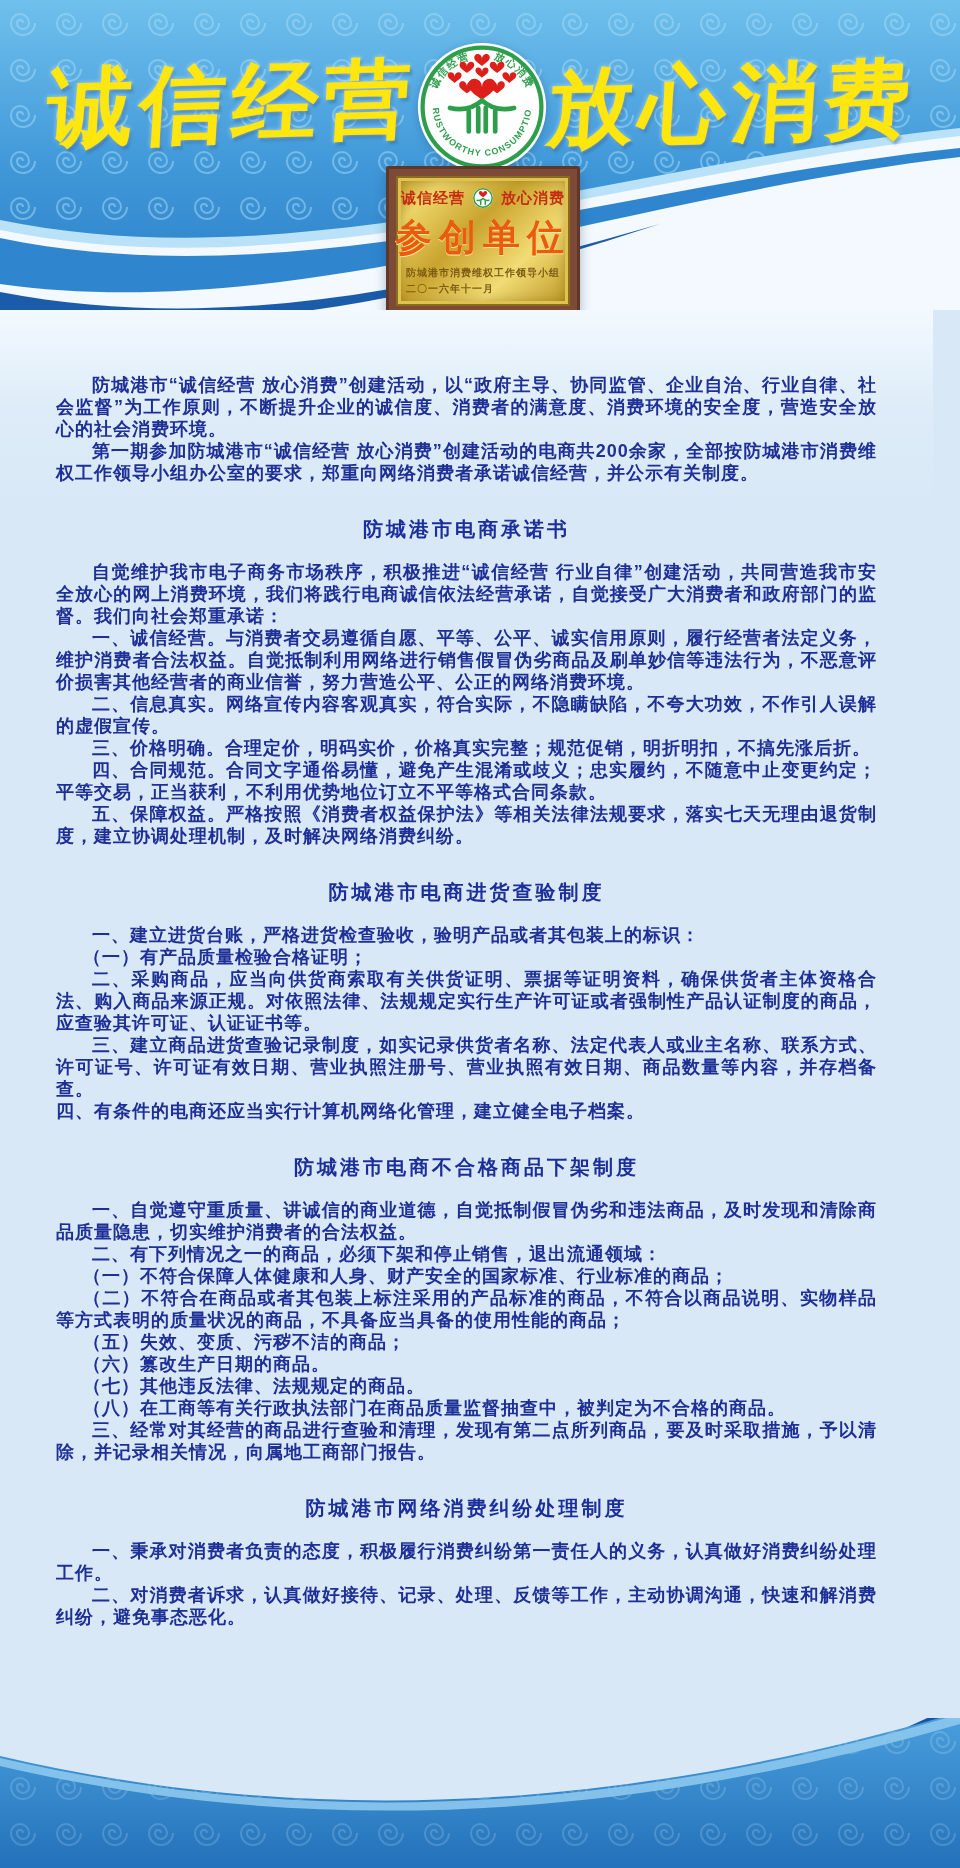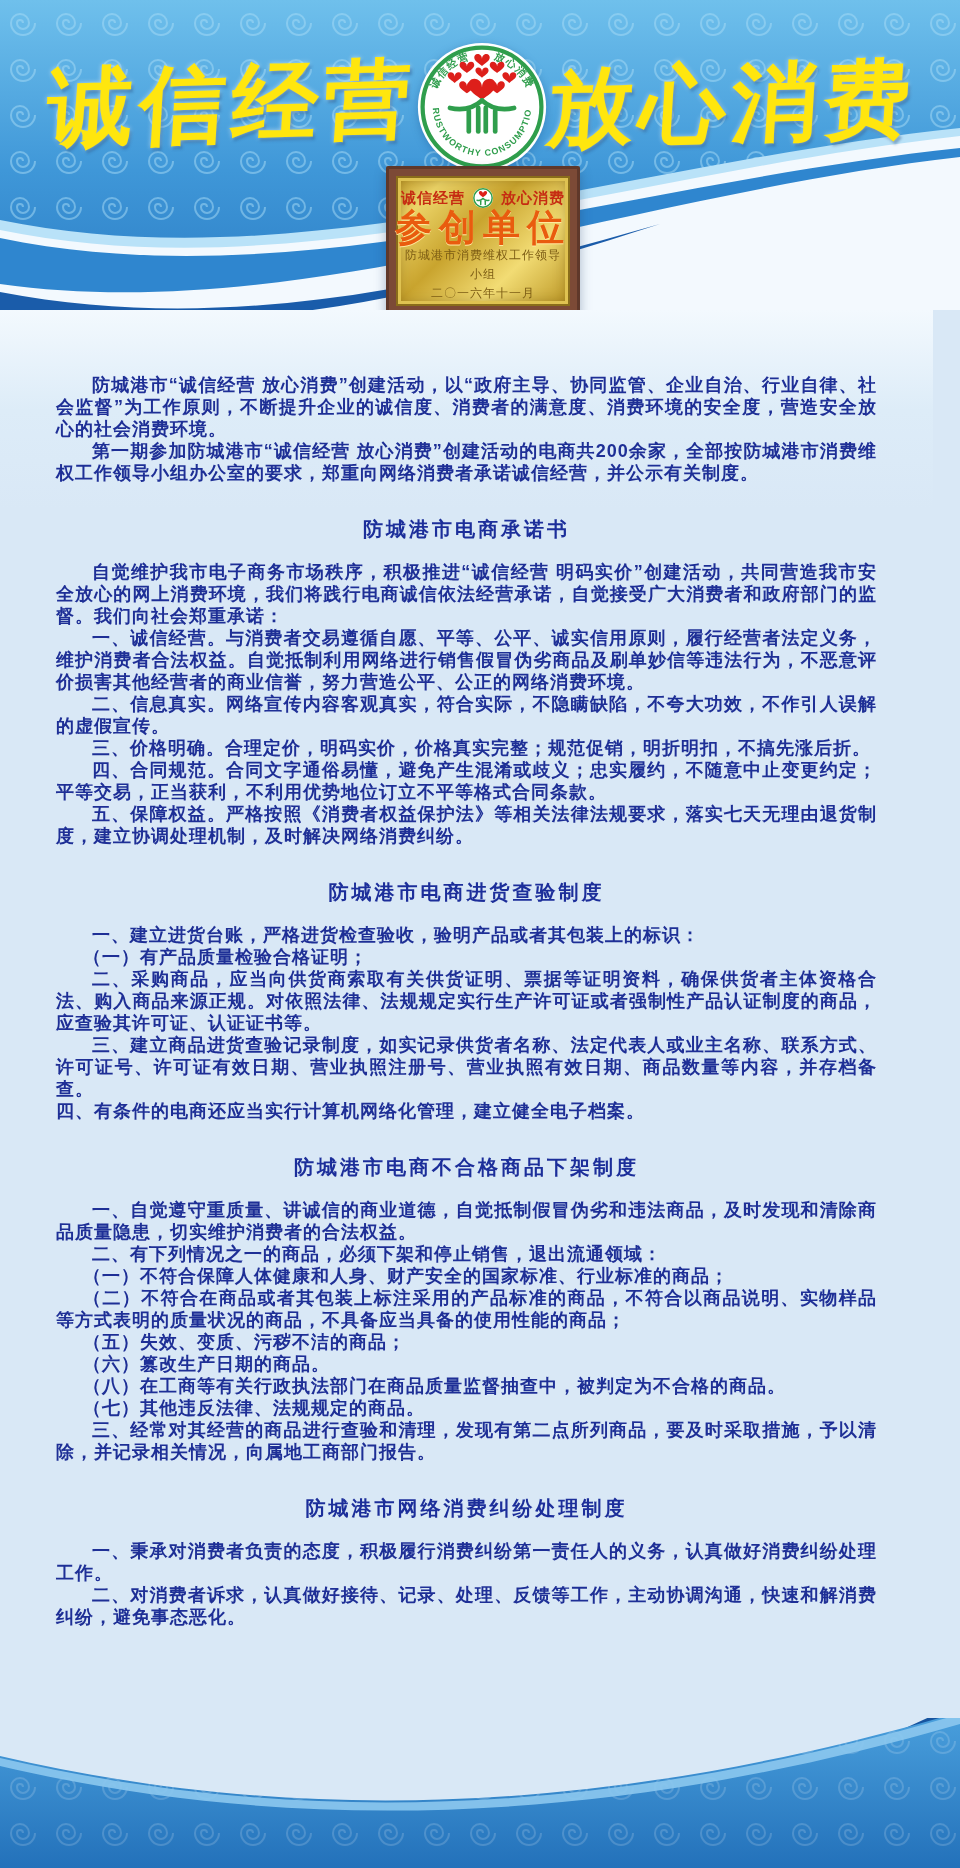--- a/index.html
+++ b/index.html
@@ -31,21 +31,21 @@
   .plaque-inner{
     height:100%;box-sizing:border-box;
     background:linear-gradient(135deg,#c59f2c 0%,#ecd468 16%,#c9a42e 42%,#f2dc74 70%,#bd9826 100%);
     border:2px solid #8a6d1a;
     box-shadow:inset 0 0 0 3px #dfc251,inset 0 0 14px rgba(110,80,10,.55);
     display:flex;flex-direction:column;align-items:center;justify-content:space-between;
     padding:9px 6px 7px;
   }
   .plaque-top{display:flex;align-items:center;gap:7px;font-size:15px;font-weight:bold;color:#c62c12;letter-spacing:1px;white-space:nowrap;}
   .plaque-main{font-size:37px;font-weight:900;color:#e95c0e;letter-spacing:7px;line-height:1;text-shadow:0 1px 0 #ffe9a0;white-space:nowrap;text-align:right;}
-  .plaque-footer{font-size:12px;font-weight:normal;color:#7c5c14;text-align:center;line-height:1.6;letter-spacing:1px;}
+  .plaque-footer{font-size:10px;font-weight:bold;color:#7c5c14;line-height:1.6;letter-spacing:1px;}
   
   .body{
     position:absolute;top:310px;left:0;width:933px;height:1558px;
     background:linear-gradient(180deg,#f3f9fe 0,#ddecf8 100px,#d9e8f6 200px);
     padding:64px 56px 0;box-sizing:border-box;
     color:#1e2f96;font-weight:bold;font-size:18px;line-height:22px;
     letter-spacing:1px;text-align:justify;word-break:break-all;
   }
   .body p{margin:0;}
   .ind2{text-indent:2em;}
@@ -149,43 +149,43 @@
         <div>二〇一六年十一月</div>
       </div>
     </div>
   </div>
 
   <div class="body">
     <p class="ind2">防城港市“诚信经营 放心消费”创建活动，以“政府主导、协同监管、企业自治、行业自律、社会监督”为工作原则，不断提升企业的诚信度、消费者的满意度、消费环境的安全度，营造安全放心的社会消费环境。</p>
     <p class="ind2">第一期参加防城港市“诚信经营 放心消费”创建活动的电商共200余家，全部按防城港市消费维权工作领导小组办公室的要求，郑重向网络消费者承诺诚信经营，并公示有关制度。</p>
 
     <h2>防城港市电商承诺书</h2>
-    <p class="ind2">自觉维护我市电子商务市场秩序，积极推进“诚信经营 明码实价”创建活动，共同营造我市安全放心的网上消费环境，我们将践行电商诚信依法经营承诺，自觉接受广大消费者和政府部门的监督。我们向社会郑重承诺：</p>
+    <p class="ind2">自觉维护我市电子商务市场秩序，积极推进“诚信经营 行业自律”创建活动，共同营造我市安全放心的网上消费环境，我们将践行电商诚信依法经营承诺，自觉接受广大消费者和政府部门的监督。我们向社会郑重承诺：</p>
     <p class="ind2">一、诚信经营。与消费者交易遵循自愿、平等、公平、诚实信用原则，履行经营者法定义务，维护消费者合法权益。自觉抵制利用网络进行销售假冒伪劣商品及刷单妙信等违法行为，不恶意评价损害其他经营者的商业信誉，努力营造公平、公正的网络消费环境。</p>
     <p class="ind2">二、信息真实。网络宣传内容客观真实，符合实际，不隐瞒缺陷，不夸大功效，不作引人误解的虚假宣传。</p>
     <p class="ind2">三、价格明确。合理定价，明码实价，价格真实完整；规范促销，明折明扣，不搞先涨后折。</p>
     <p class="ind2">四、合同规范。合同文字通俗易懂，避免产生混淆或歧义；忠实履约，不随意中止变更约定；平等交易，正当获利，不利用优势地位订立不平等格式合同条款。</p>
     <p class="ind2">五、保障权益。严格按照《消费者权益保护法》等相关法律法规要求，落实七天无理由退货制度，建立协调处理机制，及时解决网络消费纠纷。</p>
 
     <h2>防城港市电商进货查验制度</h2>
     <p class="ind2">一、建立进货台账，严格进货检查验收，验明产品或者其包装上的标识：</p>
     <p class="ind15">（一）有产品质量检验合格证明；</p>
     <p class="ind2">二、采购商品，应当向供货商索取有关供货证明、票据等证明资料，确保供货者主体资格合法、购入商品来源正规。对依照法律、法规规定实行生产许可证或者强制性产品认证制度的商品，应查验其许可证、认证证书等。</p>
     <p class="ind2">三、建立商品进货查验记录制度，如实记录供货者名称、法定代表人或业主名称、联系方式、许可证号、许可证有效日期、营业执照注册号、营业执照有效日期、商品数量等内容，并存档备查。</p>
     <p class="ind0">四、有条件的电商还应当实行计算机网络化管理，建立健全电子档案。</p>
 
     <h2>防城港市电商不合格商品下架制度</h2>
     <p class="ind2">一、自觉遵守重质量、讲诚信的商业道德，自觉抵制假冒伪劣和违法商品，及时发现和清除商品质量隐患，切实维护消费者的合法权益。</p>
     <p class="ind2">二、有下列情况之一的商品，必须下架和停止销售，退出流通领域：</p>
     <p class="ind15">（一）不符合保障人体健康和人身、财产安全的国家标准、行业标准的商品；</p>
     <p class="ind15">（二）不符合在商品或者其包装上标注采用的产品标准的商品，不符合以商品说明、实物样品等方式表明的质量状况的商品，不具备应当具备的使用性能的商品；</p>
     <p class="ind15">（五）失效、变质、污秽不洁的商品；</p>
     <p class="ind15">（六）篡改生产日期的商品。</p>
+    <p class="ind15">（七）其他违反法律、法规规定的商品。</p>
     <p class="ind15">（八）在工商等有关行政执法部门在商品质量监督抽查中，被判定为不合格的商品。</p>
-    <p class="ind15">（七）其他违反法律、法规规定的商品。</p>
     <p class="ind2">三、经常对其经营的商品进行查验和清理，发现有第二点所列商品，要及时采取措施，予以清除，并记录相关情况，向属地工商部门报告。</p>
 
     <h2>防城港市网络消费纠纷处理制度</h2>
     <p class="ind2">一、秉承对消费者负责的态度，积极履行消费纠纷第一责任人的义务，认真做好消费纠纷处理工作。</p>
     <p class="ind2">二、对消费者诉求，认真做好接待、记录、处理、反馈等工作，主动协调沟通，快速和解消费纠纷，避免事态恶化。</p>
   </div>
 
   <svg class="footer-svg" width="960" height="150" viewBox="0 0 960 150">
     <path d="M430,112 C640,102 820,56 960,-16 L960,26 C820,82 640,116 430,116 Z" fill="#17549f"></path>
     <path d="M0,38 C250,96 560,112 960,-6 L960,150 L0,150 Z" fill="url(#footGrad)"></path>

